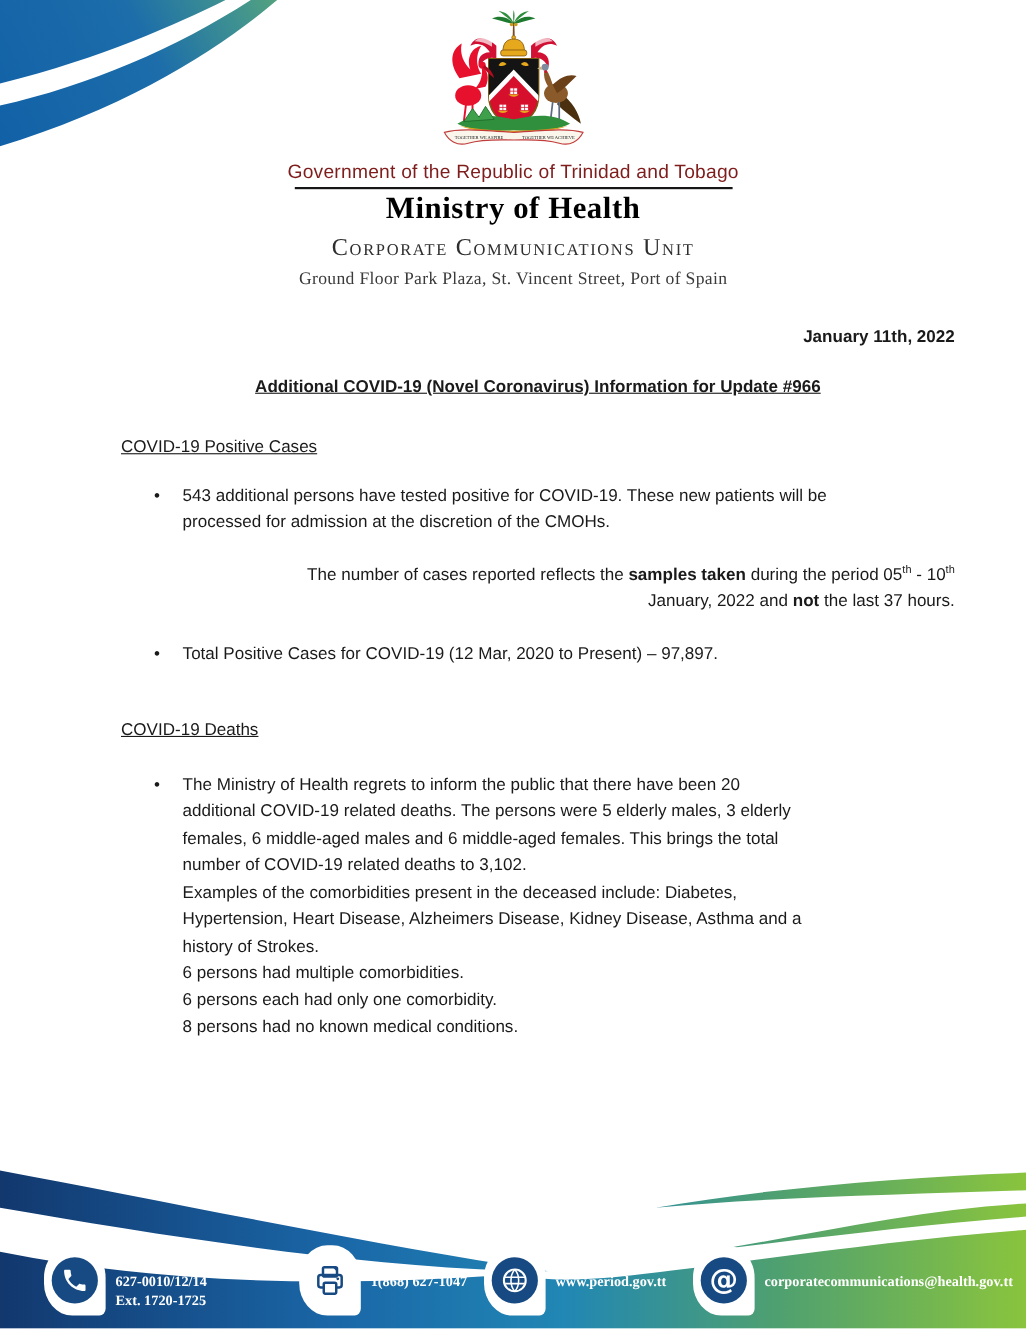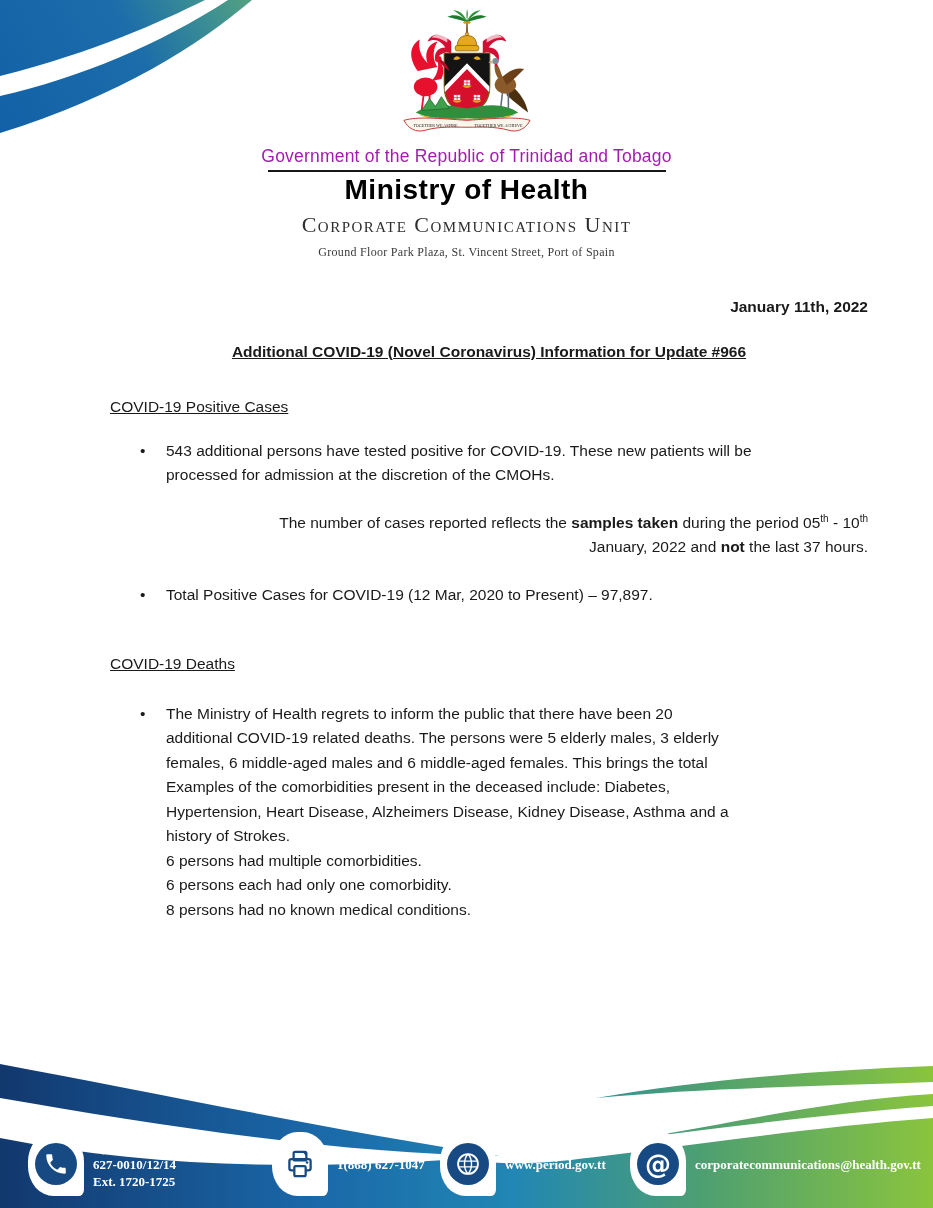--- a/index.html
+++ b/index.html
@@ -9,25 +9,25 @@
   html,body{background:#fff;}
   body{font-family:"Liberation Sans",sans-serif; color:var(--text);}
   .page{position:relative; width:933px; height:1208px; background:#fff; overflow:hidden; margin:0 auto;}
 
   
   .top-wave{position:absolute; top:0; left:0;}
 
   
   .header{position:absolute; top:8px; left:0; width:100%; text-align:center;}
   .coa{display:block; margin:0 auto;}
-  .gov-line{font-size:17.5px; color:#a21caf; margin-top:4px; letter-spacing:0.2px;}
+  .gov-line{font-size:17.5px; color:#7f1d1d; margin-top:4px; letter-spacing:0.2px;}
   .header-rule{width:398px; height:2px; background:#161616; margin:3px auto 2px auto;}
-  .ministry{font-family:Liberation Sans, sans-serif; font-weight:700; font-size:28px; color:#000; margin-top:2px; letter-spacing:0.5px;}
+  .ministry{font-family:Liberation Serif, serif; font-weight:700; font-size:28px; color:#000; margin-top:2px; letter-spacing:0.5px;}
   .unit{font-family:"Liberation Serif",serif; font-variant:small-caps; font-size:22px; letter-spacing:1.5px; color:#2e2e2e; margin-top:6px;}
-  .address{font-family:"Liberation Serif",serif; font-size:12px; color:#3a3a3a; margin-top:7px; letter-spacing:0.3px;}
+  .address{font-family:"Liberation Serif",serif; font-size:16px; color:#3a3a3a; margin-top:7px; letter-spacing:0.3px;}
 
   
   .main{position:absolute; top:283px; left:0; width:100%; padding:12px 65px 0 110px; font-size:15.5px; line-height:24.5px;}
   .date-line{text-align:right; font-weight:700; margin-bottom:20px;}
   .doc-title{text-align:center; font-weight:700; text-decoration:underline; margin-bottom:31px; font-size:15.5px;}
   .intro{margin-bottom:38px;}
   .section-heading{font-weight:400; text-decoration:underline; font-size:15.5px;}
   .bullet{display:flex; padding-left:30px; margin-top:19px;}
   .bullet .marker{width:26px; flex-shrink:0;}
   .bullet .marker::before{content:"\2022";}
@@ -184,20 +184,21 @@
     </div>
 
     <div class="section-heading mt-45">COVID-19 Deaths</div>
 
     <div class="bullet" style="margin-top:25px;">
       <span class="marker"></span>
       <div class="bullet-text">
           <div>The Ministry of Health regrets to inform the public that there have been 20</div>
           <div>additional COVID-19 related deaths. The persons were 5 elderly males, 3 elderly</div>
           <div>females, 6 middle-aged males and 6 middle-aged females. This brings the total</div>
+          <div>number of COVID-19 related deaths to 3,102.</div>
           <div>Examples of the comorbidities present in the deceased include: Diabetes,</div>
           <div>Hypertension, Heart Disease, Alzheimers Disease, Kidney Disease, Asthma and a</div>
           <div>history of Strokes.</div>
           <div>6 persons had multiple comorbidities.</div>
           <div>6 persons each had only one comorbidity.</div>
           <div>8 persons had no known medical conditions.</div>
         </div>
     </div>
   </div>
 
@@ -213,21 +214,21 @@
         </linearGradient>
       </defs>
       <path d="M0,80 C160,112 330,112 500,98 C660,86 790,44 933,36 L933,150 L0,150 Z" fill="url(#gFoot)"></path>
       <path d="M0,6 C150,34 330,72 500,98 C340,96 150,66 0,40 Z" fill="url(#gFoot)"></path>
       <path d="M933,8 C820,12 700,22 596,40 C700,30 820,28 933,24 Z" fill="url(#gFoot)"></path>
       <path d="M470,101 C640,80 800,58 933,48 L933,60 C800,70 660,92 560,103 C520,107 485,105 470,101 Z" fill="#ffffff"></path>
     </svg>
 
     <div class="contacts">
 
-      <div class="contact" style="left:28px;">
+      <div class="contact" style="left:40px;">
         <div class="blob">
           <div class="disc">
             <svg width="26" height="26" viewBox="0 0 24 24">
                 <path fill="#fff" d="M6.62 10.79c1.44 2.83 3.76 5.14 6.59 6.59l2.2-2.21c.27-.27.67-.36 1.02-.24 1.12.37 2.33.57 3.57.57.55 0 1 .45 1 1V20c0 .55-.45 1-1 1-9.39 0-17-7.61-17-17 0-.55.45-1 1-1h3.5c.55 0 1 .45 1 1 0 1.25.2 2.45.57 3.57.11.35.03.74-.25 1.02l-2.2 2.2z"></path>
               </svg>
           </div>
         </div>
         <div class="contact-text">
             <div>1(868) 627-1047/ 623-8492 or</div>
             <div>627-0010/12/14</div>

